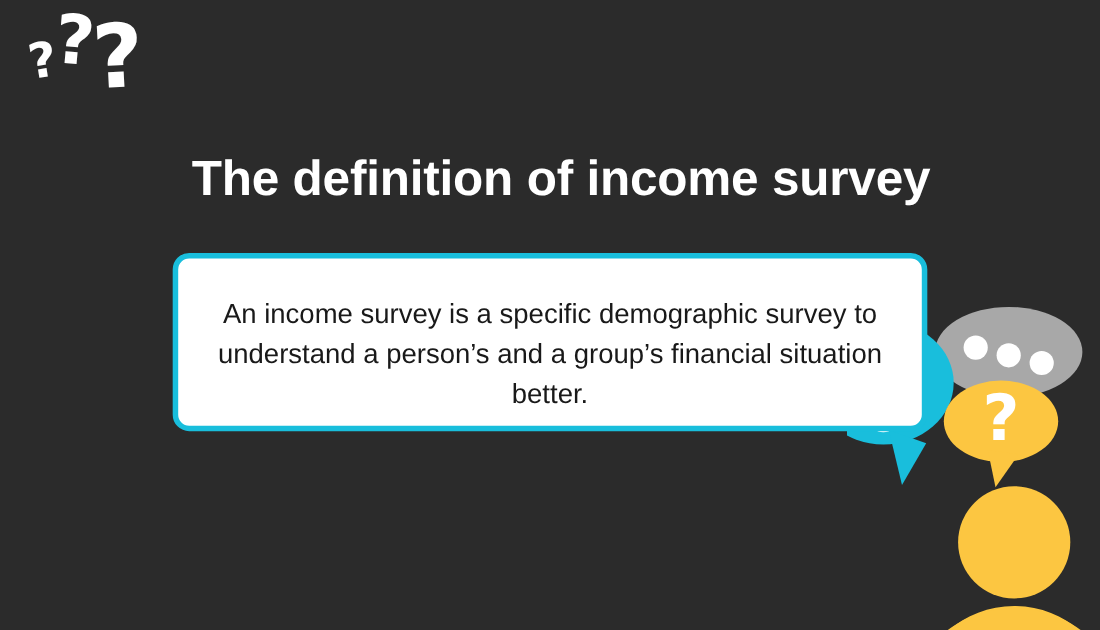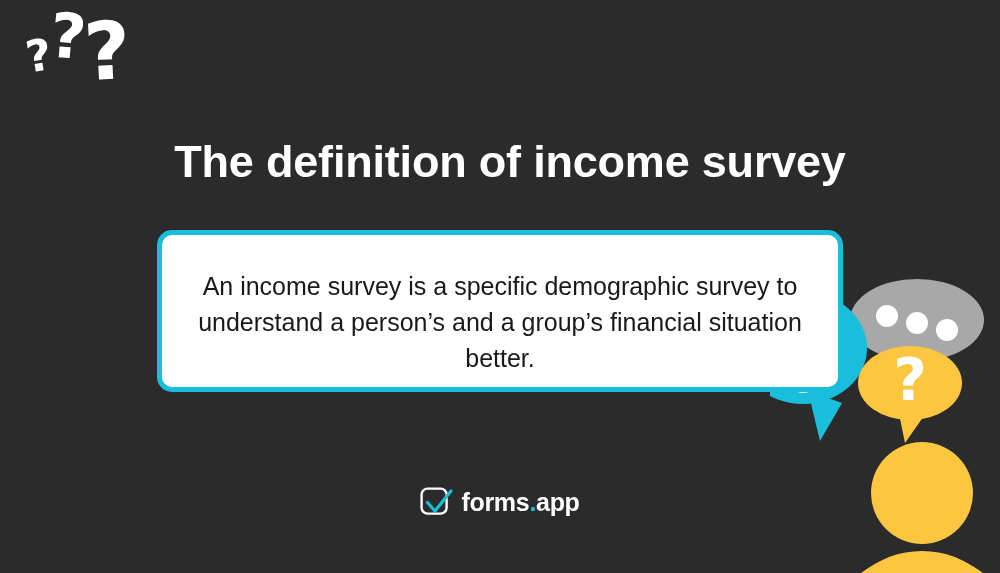--- a/index.html
+++ b/index.html
@@ -98,23 +98,14 @@
       </g>
 
       <g>
         <circle cx="152" cy="220" r="51" fill="#fcc641"></circle>
         <path d="M152 278 C106 278 68 312 62 356 L62 300 L242 300 L242 356 C236 312 198 278 152 278 Z" fill="#fcc641"></path>
         <ellipse cx="152" cy="360" rx="92" ry="80" fill="#fcc641"></ellipse>
       </g>
     </svg>
   </div>
 
-  <div class="logo">
-    <span class="logo-mark">
-      <svg viewBox="0 0 31 31" xmlns="http://www.w3.org/2000/svg">
-        <rect x="1.6" y="1.6" width="25" height="25" rx="6" ry="6" fill="none" stroke="#ffffff" stroke-width="2.4"></rect>
-        <path d="M7.5 15.5 L15 24 L31 4" fill="none" stroke="#19bedc" stroke-width="3.2" stroke-linecap="round" stroke-linejoin="round"></path>
-      </svg>
-    </span>
-    <span class="logo-word"><span>forms</span><span class="dot">.</span><span>app</span></span>
-  </div>
 
 </div>
 
 </body></html>

